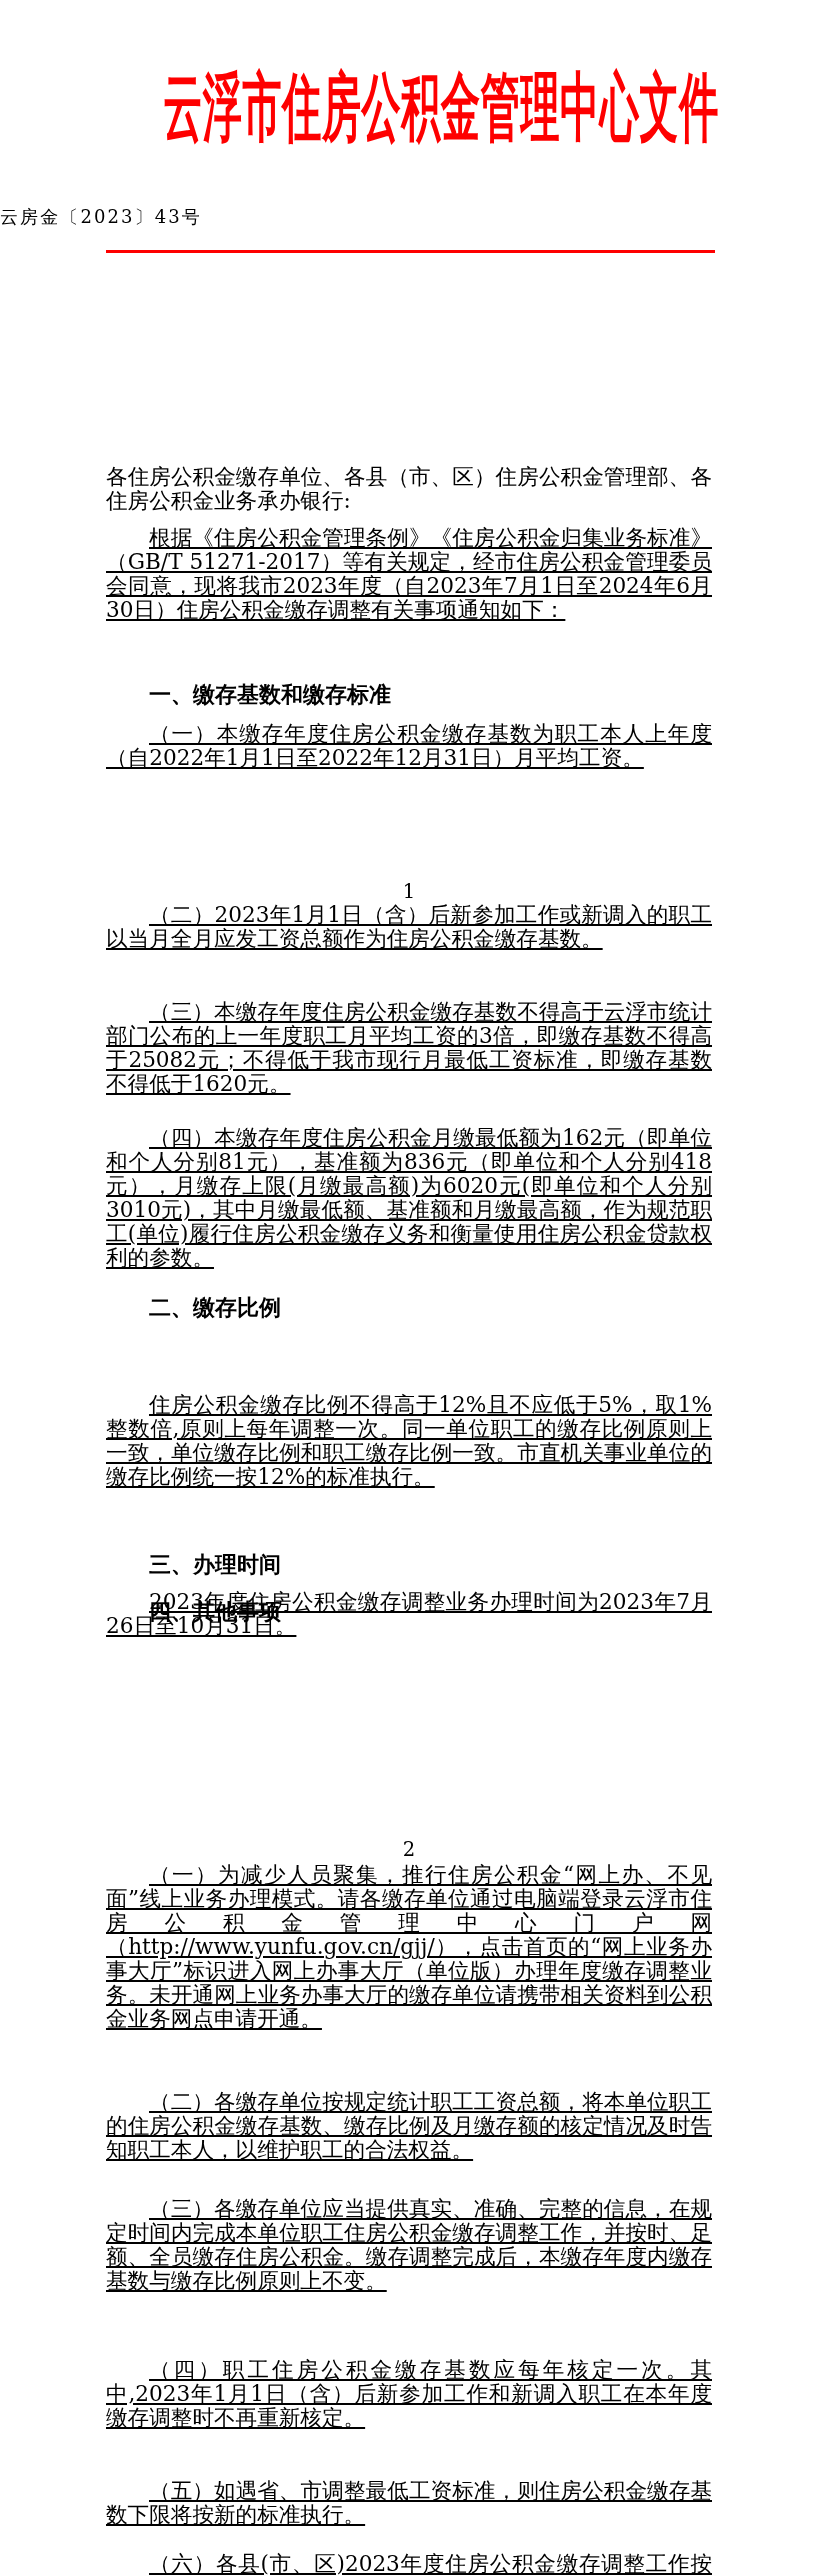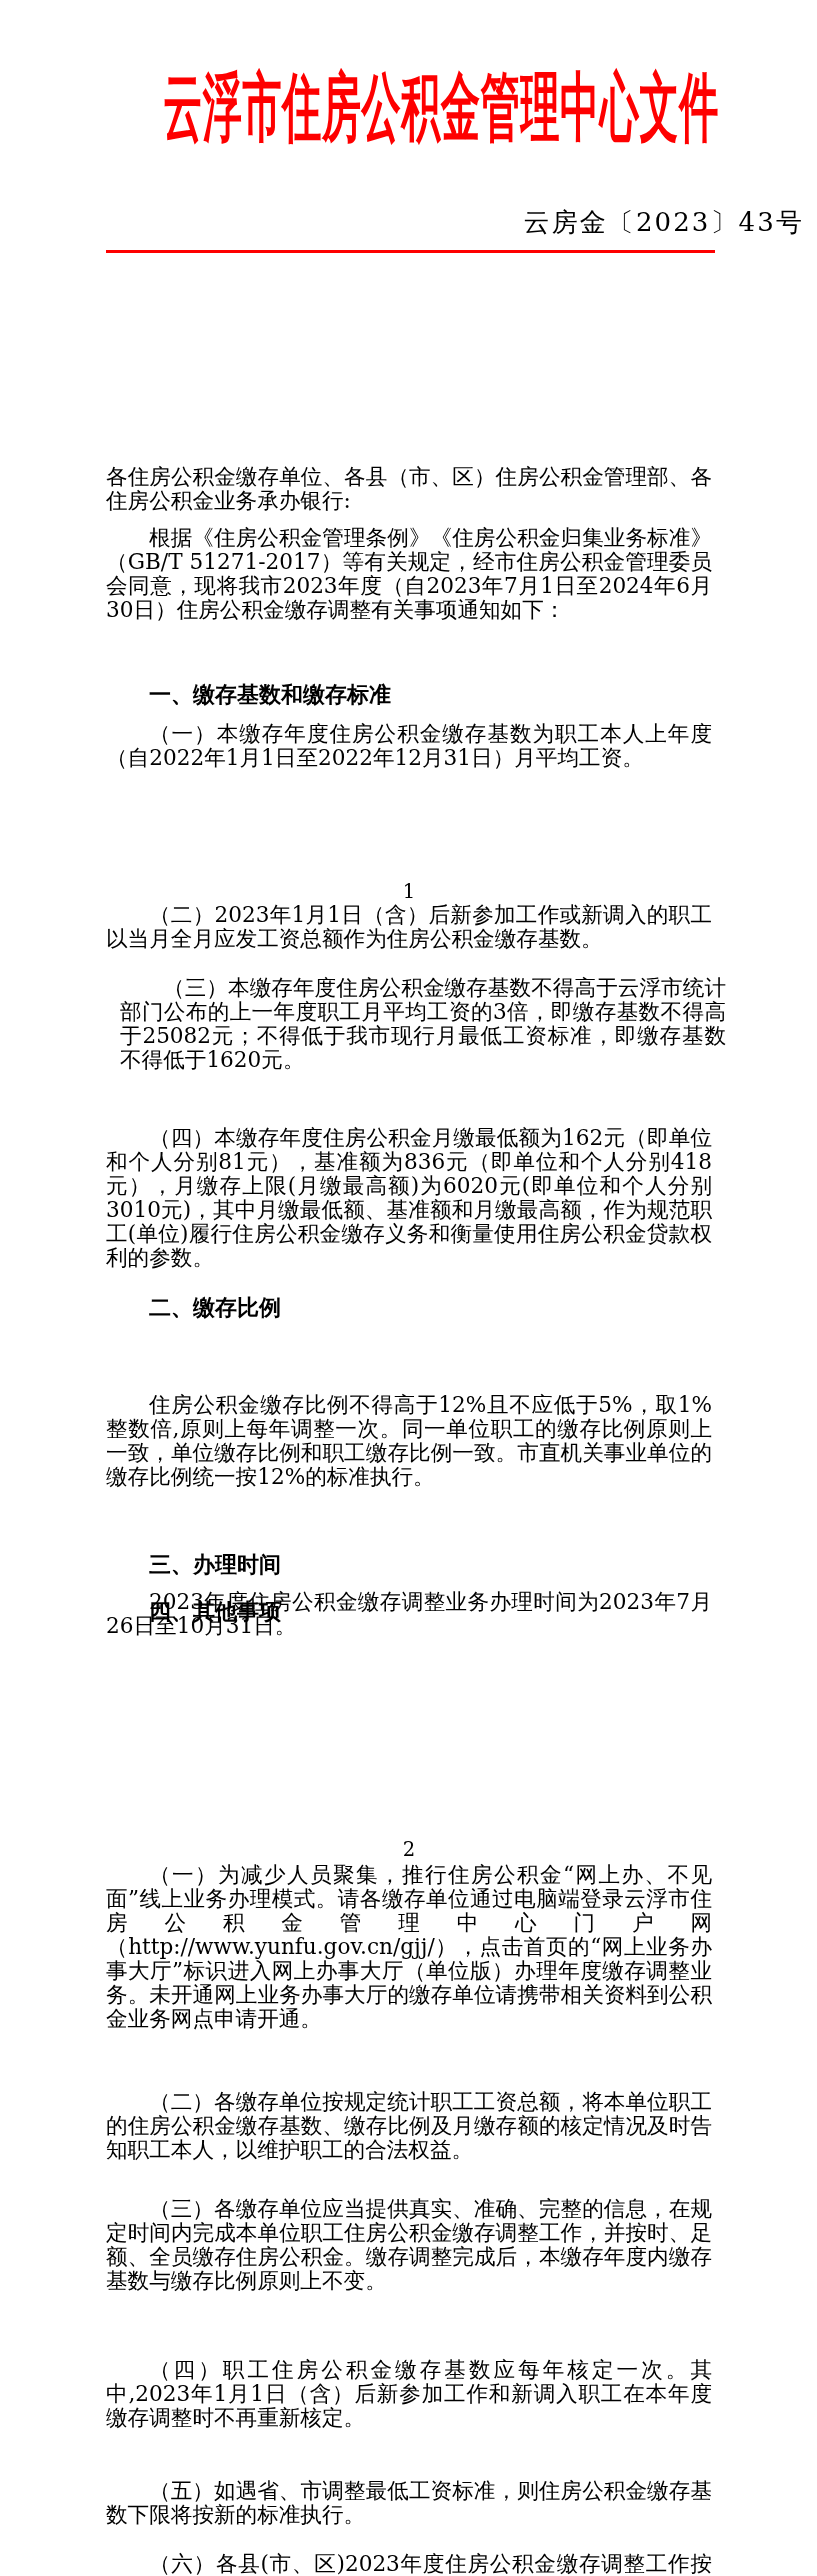--- a/index.html
+++ b/index.html
@@ -3,30 +3,30 @@
 <meta charset="utf-8">
 <style>
   html,body{margin:0;padding:0;background:#888;}
   .doc{position:relative;width:818px;height:3822px;background:#ffffff;margin:0 auto;overflow:hidden;
        font-family:"DejaVu Serif",serif;color:#000;}
   
   .red-head{position:absolute;top:66px;left:0;width:669px;text-align:left;white-space:nowrap;}
   .red-head span{display:inline-block;font-size:62px;font-weight:bold;color:#fe0000;
        font-family:"DejaVu Serif",serif;transform:scale(0.63,1.21);transform-origin:center center;
        letter-spacing:1px;}
-  .doc-no{position:absolute;top:205px;left:0;width:804px;text-align:right;
-       font-size:26px;letter-spacing:2.1px;}
+  .doc-no{position:absolute;top:205px;left:0;width:804px;text-align:left;
+       font-size:18px;letter-spacing:2.1px;}
   .red-rule{position:absolute;top:250px;left:106px;width:609px;height:3.1px;background:#fe0000;}
   
   .title{position:absolute;top:334px;left:0;width:818px;text-align:center;
        font-size:29px;line-height:40px;font-weight:bold;font-family:"DejaVu Serif",serif;}
   
   .blk{position:absolute;left:106px;width:606px;font-size:21.6px;line-height:24px;
        text-align:justify;text-justify:inter-ideograph;}
-  .blk.para{text-indent:43px;}
+  .blk.para{text-indent:43px;text-decoration:underline;}
   .blk.salutation{text-indent:0;}
   .blk.heading{text-indent:43px;font-weight:bold;font-family:Liberation Sans, sans-serif;font-size:22px;}
   .blk.pagenum{text-align:center;text-indent:0;font-size:19.6px;line-height:20.6px;}
 </style>
 </head>
 <body>
 
 <div class="doc">
 
   <div class="red-head">
@@ -36,21 +36,21 @@
   <div class="red-rule"></div>
 
 
   <div id="blocks">
       <div class="blk salutation" style="top: 465px;">各住房公积金缴存单位、各县（市、区）住房公积金管理部、各住房公积金业务承办银行:</div>
       <div class="blk para" style="top: 526px;">根据《住房公积金管理条例》《住房公积金归集业务标准》（GB/T 51271-2017）等有关规定，经市住房公积金管理委员会同意，现将我市2023年度（自2023年7月1日至2024年6月30日）住房公积金缴存调整有关事项通知如下：</div>
       <div class="blk heading" style="top: 683px;">一、缴存基数和缴存标准</div>
       <div class="blk para" style="top: 722px;">（一）本缴存年度住房公积金缴存基数为职工本人上年度（自2022年1月1日至2022年12月31日）月平均工资。</div>
       <div class="blk pagenum" style="top: 882px;">1</div>
       <div class="blk para" style="top: 903px;">（二）2023年1月1日（含）后新参加工作或新调入的职工以当月全月应发工资总额作为住房公积金缴存基数。</div>
-      <div class="blk para" style="top: 976px; margin-left: 14px;">（三）本缴存年度住房公积金缴存基数不得高于云浮市统计部门公布的上一年度职工月平均工资的3倍，即缴存基数不得高于25082元；不得低于我市现行月最低工资标准，即缴存基数不得低于1620元。</div>
+      <div class="blk para" style="top: 1000px;">（三）本缴存年度住房公积金缴存基数不得高于云浮市统计部门公布的上一年度职工月平均工资的3倍，即缴存基数不得高于25082元；不得低于我市现行月最低工资标准，即缴存基数不得低于1620元。</div>
       <div class="blk para" style="top: 1126px;">（四）本缴存年度住房公积金月缴最低额为162元（即单位和个人分别81元），基准额为836元（即单位和个人分别418元），月缴存上限(月缴最高额)为6020元(即单位和个人分别3010元)，其中月缴最低额、基准额和月缴最高额，作为规范职工(单位)履行住房公积金缴存义务和衡量使用住房公积金贷款权利的参数。</div>
       <div class="blk heading" style="top: 1296px;">二、缴存比例</div>
       <div class="blk para" style="top: 1393px;">住房公积金缴存比例不得高于12%且不应低于5%，取1%整数倍,原则上每年调整一次。同一单位职工的缴存比例原则上一致，单位缴存比例和职工缴存比例一致。市直机关事业单位的缴存比例统一按12%的标准执行。</div>
       <div class="blk heading" style="top: 1553px;">三、办理时间</div>
       <div class="blk para" style="top: 1590px;">2023年度住房公积金缴存调整业务办理时间为2023年7月26日至10月31日。</div>
       <div class="blk heading" style="top: 1600px;">四、其他事项</div>
       <div class="blk pagenum" style="top: 1840px;">2</div>
       <div class="blk para" style="top: 1863px;">（一）为减少人员聚集，推行住房公积金“网上办、不见面”线上业务办理模式。请各缴存单位通过电脑端登录云浮市住房公积金管理中心门户网（http://www.yunfu.gov.cn/gjj/），点击首页的“网上业务办事大厅”标识进入网上办事大厅（单位版）办理年度缴存调整业务。未开通网上业务办事大厅的缴存单位请携带相关资料到公积金业务网点申请开通。</div>
       <div class="blk para" style="top: 2090px;">（二）各缴存单位按规定统计职工工资总额，将本单位职工的住房公积金缴存基数、缴存比例及月缴存额的核定情况及时告知职工本人，以维护职工的合法权益。</div>
       <div class="blk para" style="top: 2197px;">（三）各缴存单位应当提供真实、准确、完整的信息，在规定时间内完成本单位职工住房公积金缴存调整工作，并按时、足额、全员缴存住房公积金。缴存调整完成后，本缴存年度内缴存基数与缴存比例原则上不变。</div>

